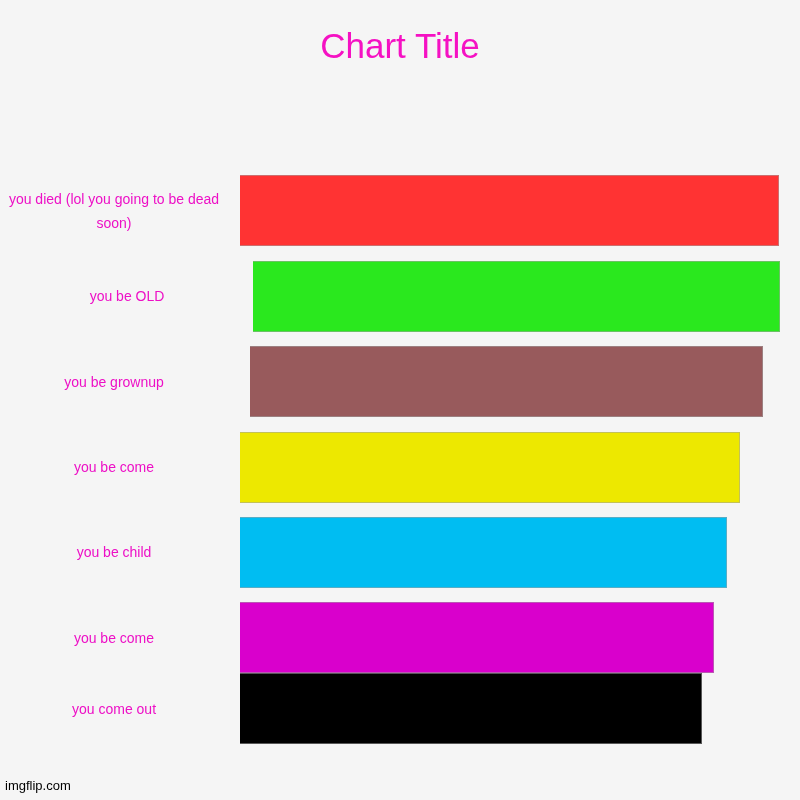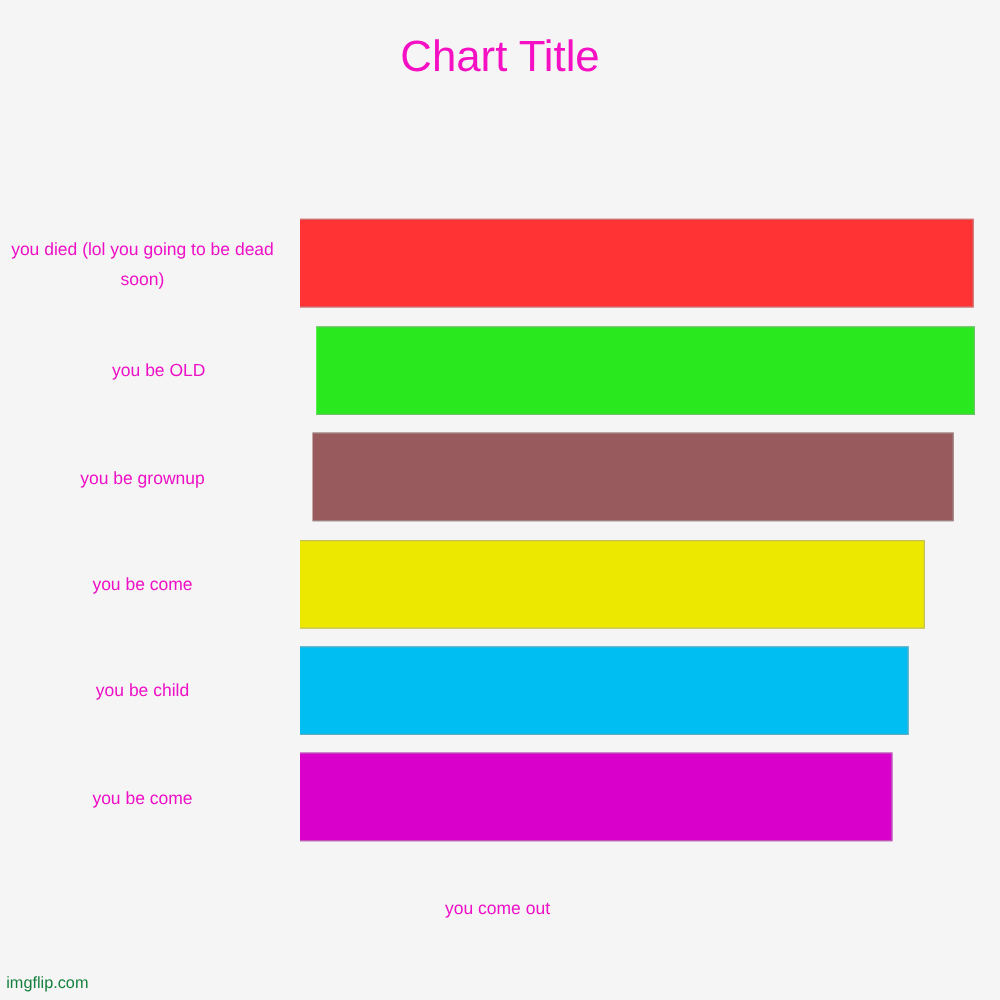--- a/index.html
+++ b/index.html
@@ -80,21 +80,21 @@
     border-left: none;
   }
 
   
   #watermark {
     position: absolute;
     left: 5px;
     bottom: 7px;
     font-size: 13px;
     line-height: 15px;
-    color: #15803d;
+    color: #000000;
     font-family: "Liberation Sans", sans-serif;
   }
 </style>
 </head>
 <body>
 
 <div id="chart-root">
 
   <div id="chart-title">Chart Title</div>
 
@@ -128,21 +128,21 @@
         <div class="bar-track">
           <div class="bar-rect" style="background: rgb(0, 189, 242); width: 487.256px;"></div>
         </div>
       </div>
       <div class="bar-row" style="top: 434.357px; height: 71px;">
         <div class="bar-label">you be come</div>
         <div class="bar-track">
           <div class="bar-rect" style="background: rgb(217, 0, 204); width: 474.32px;"></div>
         </div>
       </div>
-      <div class="bar-row" style="top: 546px; height: 71px; flex-direction: column;">
+      <div class="bar-row" style="top: 505px; height: 71px;">
         <div class="bar-label">you come out</div>
         <div class="bar-track">
           <div class="bar-rect" style="background: rgb(0, 0, 0); width: 461.923px;"></div>
         </div>
       </div>
     </div>
 
   <div id="watermark">imgflip.com</div>
 
 </div>

